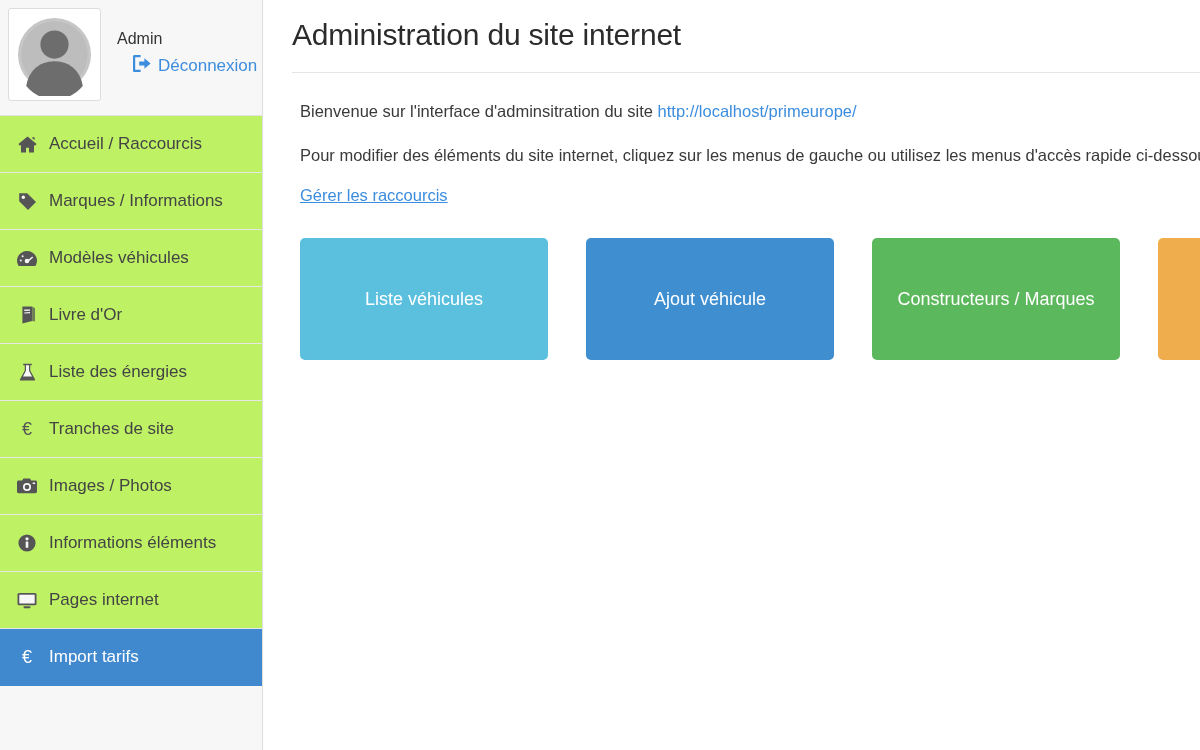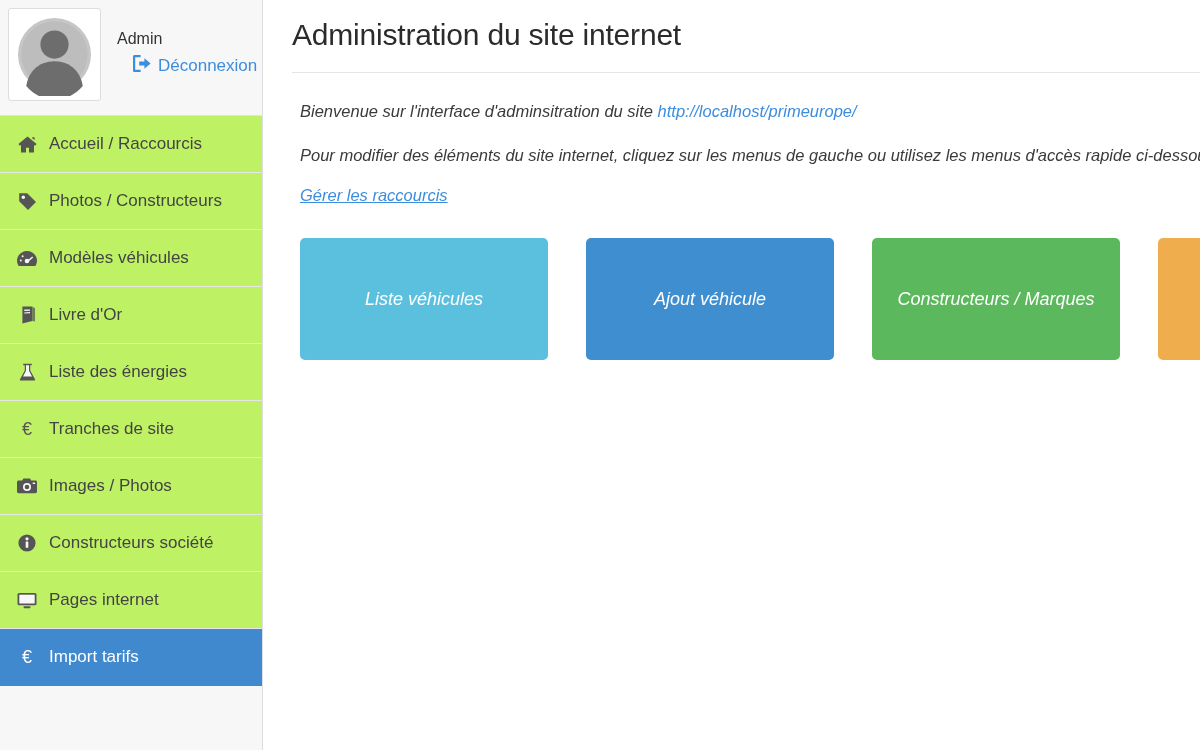--- a/index.html
+++ b/index.html
@@ -87,21 +87,21 @@
   .page-title {
     font-size: 30px; font-weight: normal; color: #2b2b2b;
     letter-spacing: -0.2px;
     margin-bottom: 20px;
   }
   .divider {
     height: 1px; background: #e5e5e5;
     width: 908px;
     margin: 0 0 26px 0;
   }
-  .content { padding-left: 8px; font-style: italic; }
+  .content { padding-left: 8px; }
   .para {
     font-size: 16.5px; color: #3a3a3a;
     line-height: 1.55;
     margin-bottom: 18px;
     white-space: nowrap;
   }
   .inline-link { color: #3c8dde; text-decoration: none; }
   .manage-link {
     display: inline-block;
     font-size: 16.5px; color: #3c8dde;
@@ -162,21 +162,21 @@
       </div>
 
 
       <div class="menu-item">
         <span class="m-icon">
           <svg width="19" height="19" viewBox="0 0 19 19" fill="currentColor" aria-hidden="true">
             <path d="M1.2 1.2 L9.2 1.2 L18 10 L10 18 L1.2 9.2 Z"></path>
             <circle cx="5.3" cy="5.3" r="1.7" fill="#f7f7f7"></circle>
           </svg>
         </span>
-        <span>Photos / Constructeurs</span>
+        <span>Marques / Informations</span>
       </div>
 
       <div class="menu-item">
         <span class="m-icon">
           <svg width="20" height="17" viewBox="0 0 20 17" fill="currentColor" aria-hidden="true">
             <path d="M10 1 C4.5 1 0 5.3 0 10.6 C0 12.6 0.6 14.4 1.7 16 L18.3 16 C19.4 14.4 20 12.6 20 10.6 C20 5.3 15.5 1 10 1 Z"></path>
             <circle cx="10" cy="11" r="2.3" fill="#f7f7f7"></circle>
             <path d="M10 11 L15.2 6.4 L16.2 7.6 L11 11.9 Z" fill="#f7f7f7"></path>
             <circle cx="3.8" cy="10.6" r="1" fill="#f7f7f7"></circle>
             <circle cx="5.6" cy="6.3" r="1" fill="#f7f7f7"></circle>
@@ -227,21 +227,21 @@
       </div>
 
       <div class="menu-item">
         <span class="m-icon">
           <svg width="18" height="18" viewBox="0 0 18 18" fill="currentColor" aria-hidden="true">
             <circle cx="9" cy="9" r="8.6"></circle>
             <rect x="7.7" y="7.4" width="2.6" height="6.4" rx="0.4" fill="#f7f7f7"></rect>
             <circle cx="9" cy="4.8" r="1.6" fill="#f7f7f7"></circle>
           </svg>
         </span>
-        <span>Constructeurs société</span>
+        <span>Informations éléments</span>
       </div>
 
       <div class="menu-item">
         <span class="m-icon">
           <svg width="20" height="17" viewBox="0 0 20 17" fill="currentColor" aria-hidden="true">
             <rect x="0.5" y="0.9" width="19" height="12.4" rx="1.6"></rect>
             <rect x="2.3" y="2.7" width="15.4" height="8.8" fill="#f7f7f7"></rect>
             <rect x="6.6" y="14.2" width="6.8" height="2" rx="0.6"></rect>
           </svg>
         </span>

